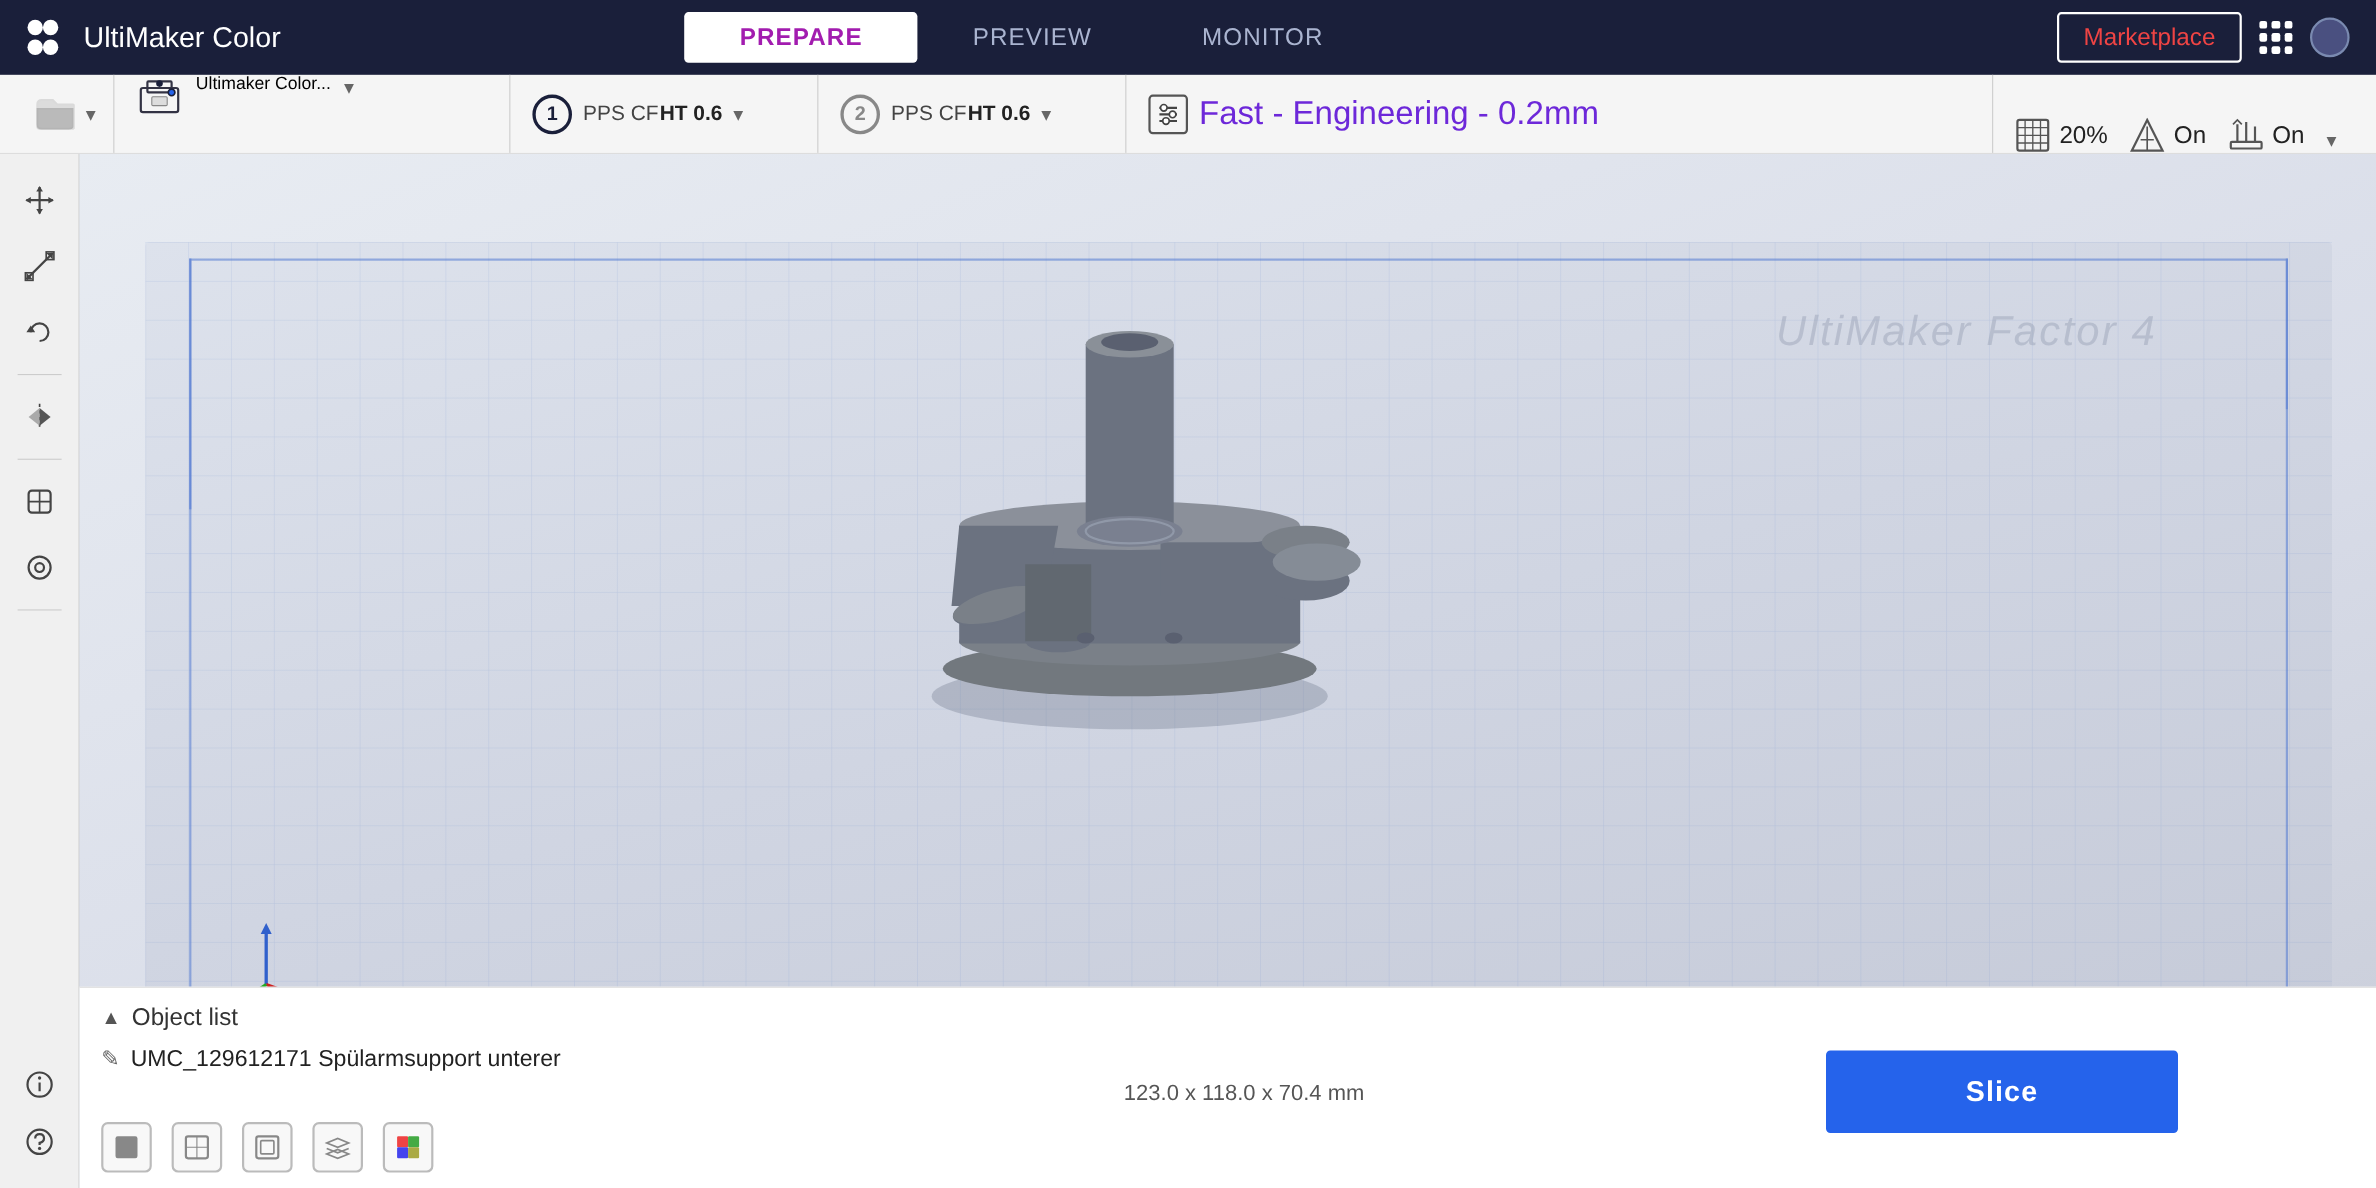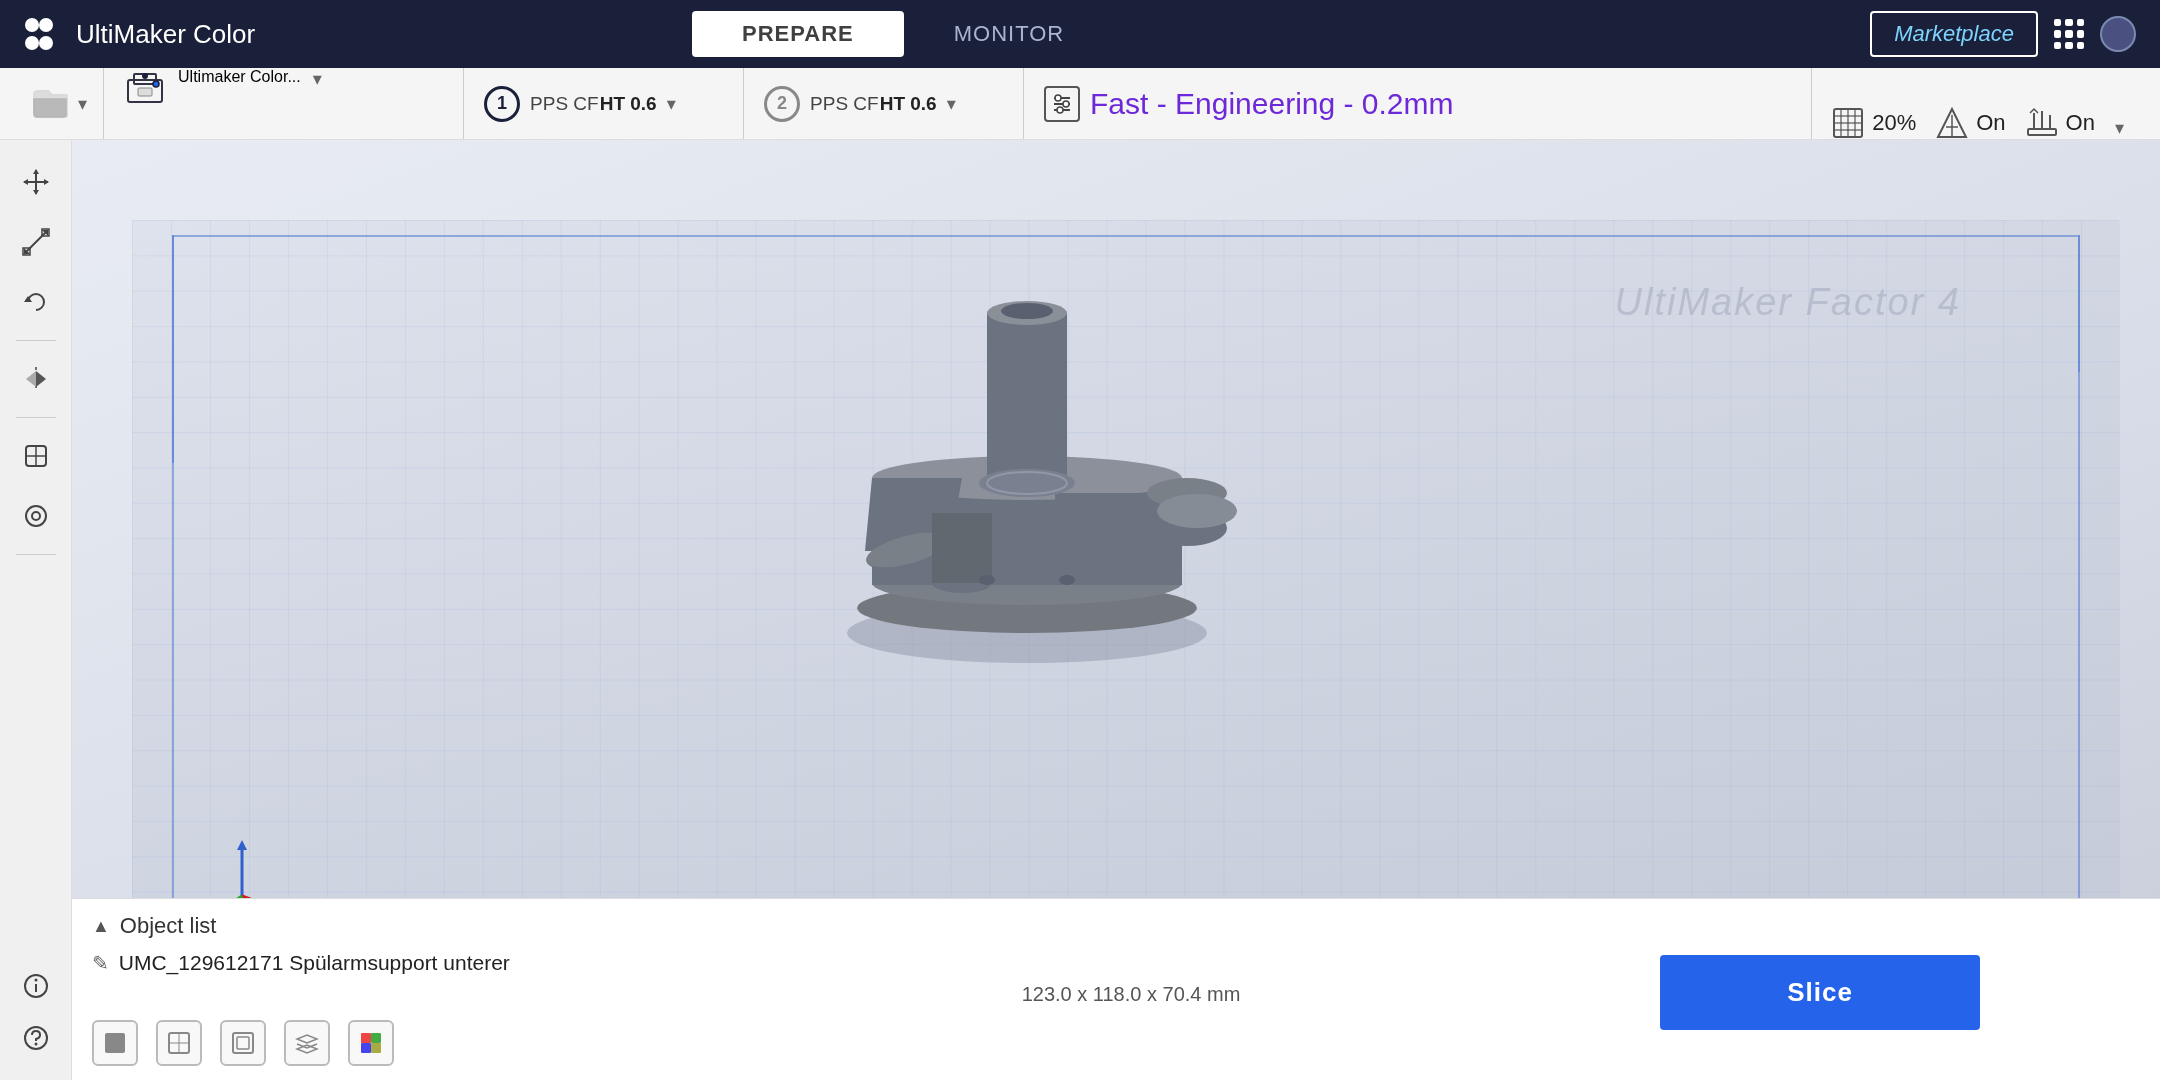--- a/index.html
+++ b/index.html
@@ -41,40 +41,39 @@
       color: #aab4d0;
       font-size: 22px;
       font-weight: 500;
       cursor: pointer;
       border: none;
       background: transparent;
       letter-spacing: 1px;
     }
     .nav-tab.active {
       background: white;
-      color: #404040;
+      color: #a21caf;
       border-radius: 4px;
       font-weight: 700;
     }
 
     .nav-right {
       display: flex;
       align-items: center;
       gap: 16px;
       margin-left: auto;
     }
     .marketplace-btn {
       border: 2px solid white;
-      color: #7dd3fc;
+      color: #ef4444;
       background: transparent;
       padding: 8px 22px;
       font-size: 22px;
       border-radius: 4px;
       cursor: pointer;
-      font-style: italic;
     }
     .grid-icon {
       display: grid;
       grid-template-columns: 1fr 1fr 1fr;
       gap: 4px;
       width: 30px;
       height: 30px;
     }
     .grid-dot {
       background: white;
@@ -280,20 +279,21 @@
         <circle cx="22" cy="9" r="7" fill="white"></circle>
         <circle cx="8" cy="27" r="7" fill="white"></circle>
         <circle cx="22" cy="27" r="7" fill="white"></circle>
       </svg>
     </div>
     <span class="logo-text">UltiMaker Color</span>
   </div>
 
   <div class="nav-tabs">
     <button class="nav-tab active">PREPARE</button>
+    <button class="nav-tab">PREVIEW</button>
     <button class="nav-tab">MONITOR</button>
   </div>
 
   <div class="nav-right">
     <button class="marketplace-btn">Marketplace</button>
     <div class="grid-icon">
       <div class="grid-dot"></div>
       <div class="grid-dot"></div>
       <div class="grid-dot"></div>
       <div class="grid-dot"></div>

